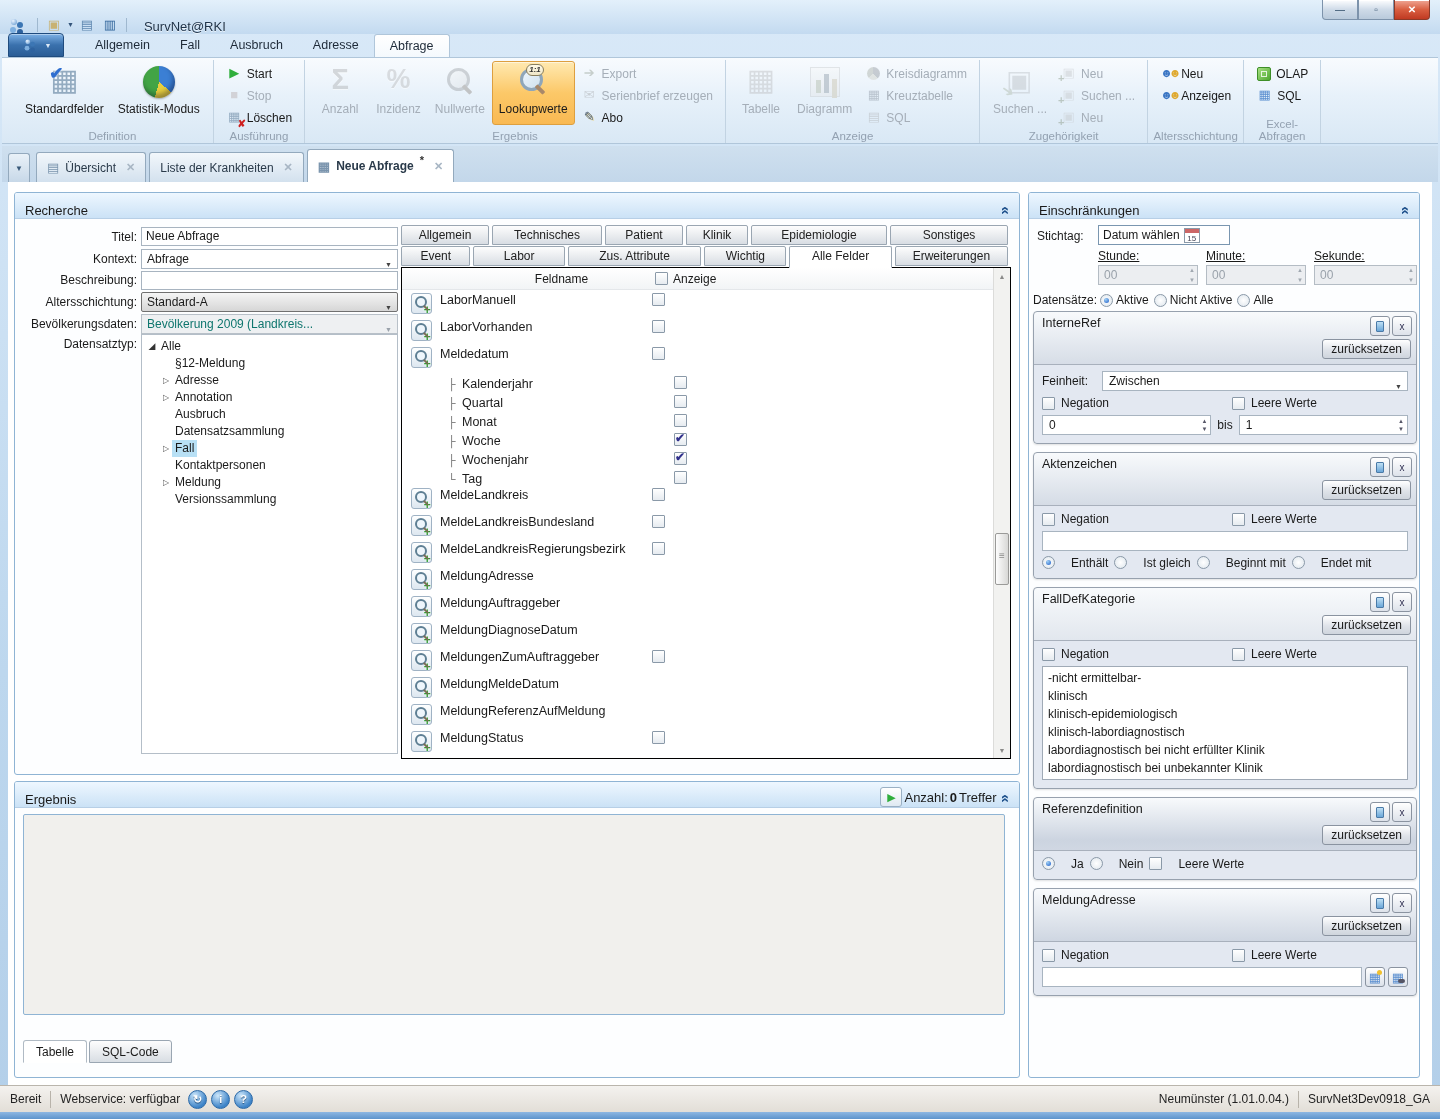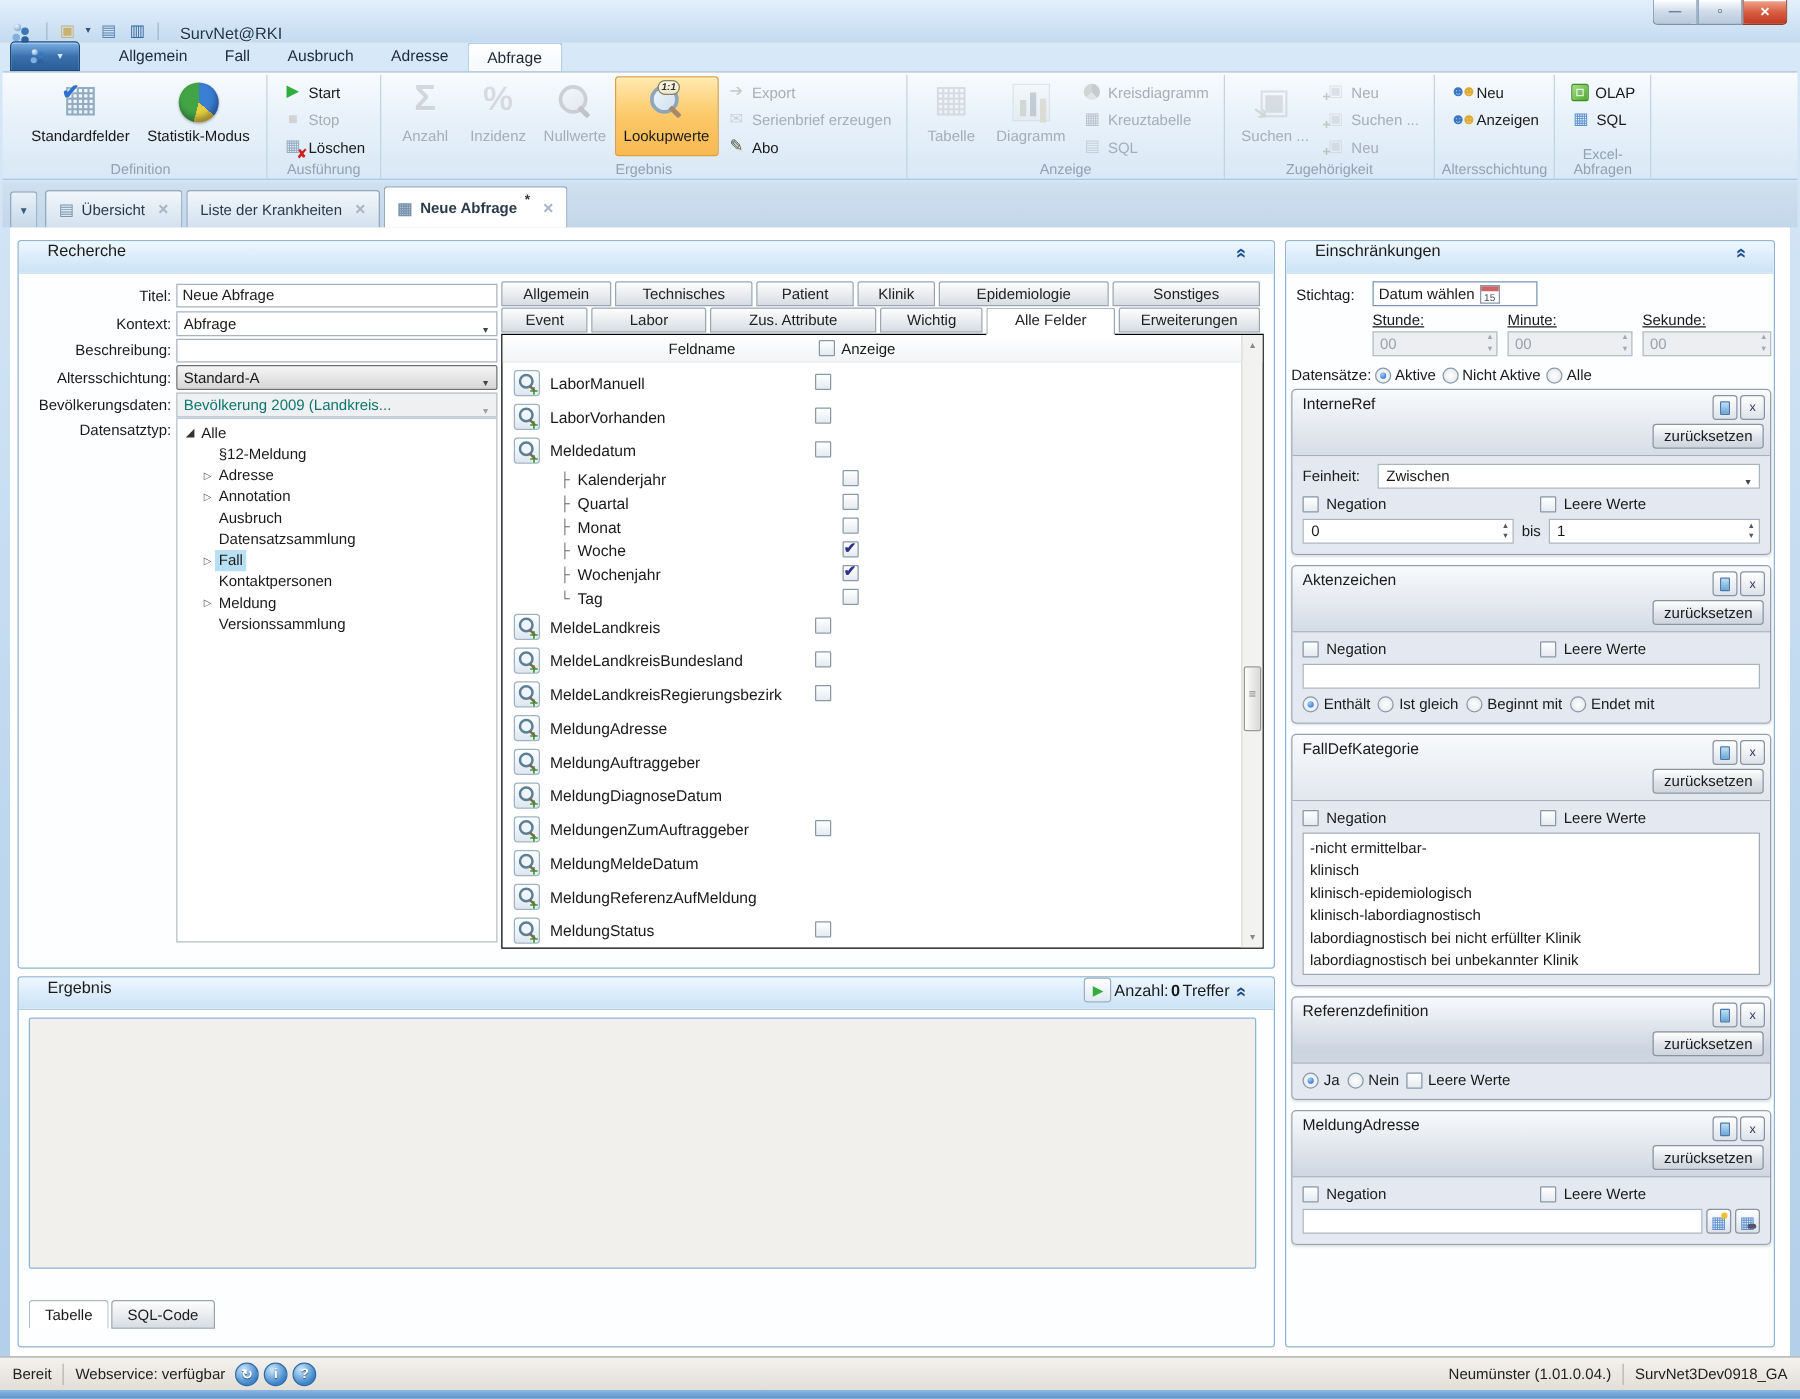--- a/index.html
+++ b/index.html
@@ -88,21 +88,21 @@
   .dlist{width:22px;height:29px;border:1px solid #93a9bd;border-bottom:none;border-radius:3px 3px 0 0;background:linear-gradient(#e9f1f8,#c7d8e8);display:flex;align-items:center;justify-content:center;color:#3a5a7a;font-size:8px;margin-right:6px}
   .dtab{height:30px;display:flex;align-items:center;gap:6px;padding:0 10px;border:1px solid #93a9bd;border-bottom:none;border-radius:3px 3px 0 0;background:linear-gradient(#f2f7fb,#d3e1ee);margin-right:3px;color:#2a3a4a}
   .dtab.active{background:#fff;font-weight:bold;height:33px}
   .dtic{font-size:13px;color:#7a94ad}
   .dclose{color:#a8b6c4;font-size:11px;font-weight:bold;margin-left:4px}
   .dstar{color:#333;font-weight:bold;font-size:11px;align-self:flex-start;margin-top:4px}
 
   
   .workspace{position:absolute;left:8px;top:182px;right:8px;bottom:34px;background:#fff}
   .panel{position:absolute;border:1px solid #8fb4d4;border-radius:3px;background:#fdfeff}
-  .phead{height:26px;background:linear-gradient(#eef7ff,#cbe2f6);border-bottom:1px solid #b7cfe6;border-radius:2px 2px 0 0;display:flex;align-items:flex-start;padding:0 23px;font-size:13px}
+  .phead{height:26px;background:linear-gradient(#eef7ff,#cbe2f6);border-bottom:1px solid #b7cfe6;border-radius:2px 2px 0 0;display:flex;align-items:flex-end;padding:0 10px;font-size:13px}
   .chev{margin-left:auto;color:#1c4f8a;font-weight:bold;font-size:15px;transform:rotate(90deg);letter-spacing:-2px}
   #recherche{left:6px;top:10px;width:1006px;height:583px}
   #einschraenkungen{left:1020px;top:10px;width:392px;height:886px}
   #ergebnis{left:6px;top:599px;width:1006px;height:297px}
 
   
   .flabel{position:absolute;width:122px;text-align:right;line-height:20px;color:#1a1a1a}
   .tinput{position:absolute;left:126px;width:257px;height:19px;border:1px solid #a8b4c0;background:#fff;padding:0 4px;line-height:17px}
   .combo{position:absolute;left:126px;width:257px;height:20px;border:1px solid #a8b4c0;background:#fff;padding:0 16px 0 5px;line-height:18px}
   .combo::after{content:"▼";font-size:7px;color:#444;position:absolute;right:5px;top:6px}
@@ -120,21 +120,21 @@
 
   
   .ftabs{position:absolute;left:386px;width:610px;display:flex}
   .ftab{height:20px;line-height:19px;text-align:center;border:1px solid #9aa6b2;background:linear-gradient(#fdfdfd,#d8dde3);border-radius:2px 2px 0 0;margin-right:3px;color:#222}
   .ftab.act{background:#fff;border-bottom-color:#fff;height:22px;z-index:5;position:relative}
   .fgrid{position:absolute;left:386px;top:74px;width:610px;height:492px;border:1px solid #000000;background:#fff;overflow:hidden}
   .ghead{height:22px;display:flex;align-items:center;border-bottom:1px solid #e4e7ea;background:linear-gradient(#ffffff,#f2f4f6)}
   .ghead .gname{width:243px;text-align:center;margin-left:38px}
   .ghead .ganz{display:flex;align-items:center;gap:5px;margin-left:-28px}
   .flist{position:absolute;left:0;top:23px;right:17px;bottom:0;overflow:hidden;padding-top:2px}
-  .frow{display:flex;align-items:center;min-height:27px}
+  .frow{display:flex;align-items:flex-start;min-height:27px}
   .icol{width:38px;flex:none;display:flex;justify-content:center}
   .ncol{width:205px;flex:none;word-break:break-all;line-height:14px;font-size:12.5px}
   .ccol{width:20px;flex:none;margin-left:7px}
   .crow{display:flex;align-items:center;height:19px}
   .crow .tln{width:14px;margin-left:46px;color:#666;font-size:11px;flex:none}
   .crow .ncol{width:185px}
   .crow .ccol{margin-left:27px}
   .rowic{width:21px;height:21px;border:1px solid #9fb2c4;border-radius:3px;background:linear-gradient(#feffff,#dde7f0);position:relative}
   .rowic::before{content:"";position:absolute;width:8px;height:8px;border:2px solid #5e7f93;border-radius:50%;left:3px;top:2px;background:#eef6fc}
   .rowic::after{content:"";position:absolute;width:2px;height:6px;background:#7a6a52;left:13px;top:11px;transform:rotate(-45deg)}
@@ -175,21 +175,21 @@
   .brow:last-child{margin-bottom:0}
   .ck{display:flex;align-items:center;gap:6px}
   .ck .cb{margin-top:1px}
   .col1{width:190px;flex:none}
   .winput{height:20px;border:1px solid #a8b4c0;background:#fff;flex:1}
   .ecombo{position:relative;height:20px;border:1px solid #a8b4c0;background:#fff;flex:1;padding:0 16px 0 6px;line-height:18px}
   .ecombo::after{content:"▼";font-size:7px;color:#444;position:absolute;right:5px;top:6px}
   .espin{position:relative;height:20px;border:1px solid #a8b4c0;background:#fff;flex:1;padding:0 16px 0 6px;line-height:18px}
   .espin .sar{position:absolute;right:3px;top:2px;bottom:2px;display:flex;flex-direction:column;justify-content:space-between;font-size:6px;color:#556;line-height:1}
   .rgroupline{display:flex;align-items:center;gap:2px}
-  .rgroupline .opt{display:flex;align-items:flex-end;gap:4px;margin-right:4px}
+  .rgroupline .opt{display:flex;align-items:flex-start;gap:16px;margin-right:4px}
   .lbox{border:1px solid #a0aab6;background:#fff;padding:2px 5px;height:114px;overflow:hidden}
   .lbox .li{line-height:18px;white-space:nowrap}
   .gridbtn{width:20px;height:20px;border:1px solid #8a93a0;border-radius:3px;background:linear-gradient(#fff,#dde2ea);display:flex;align-items:center;justify-content:center;position:relative;margin-left:3px;flex:none}
   .gridbtn::before{content:"▦";color:#5b8fd0;font-size:13px}
   .gridbtn.star::after{content:"";position:absolute;right:2px;top:2px;width:5px;height:5px;border-radius:50%;background:#f0c030}
   .gridbtn.dark::after{content:"";position:absolute;right:2px;bottom:3px;width:7px;height:4px;border-radius:2px;background:#556}
 
   
   .eright{margin-left:auto;display:flex;align-items:center;gap:2px}
   .playbtn{width:22px;height:20px;border:1px solid #9ab0c4;border-radius:3px;background:linear-gradient(#fff,#dfe9f2);display:flex;align-items:center;justify-content:center}

